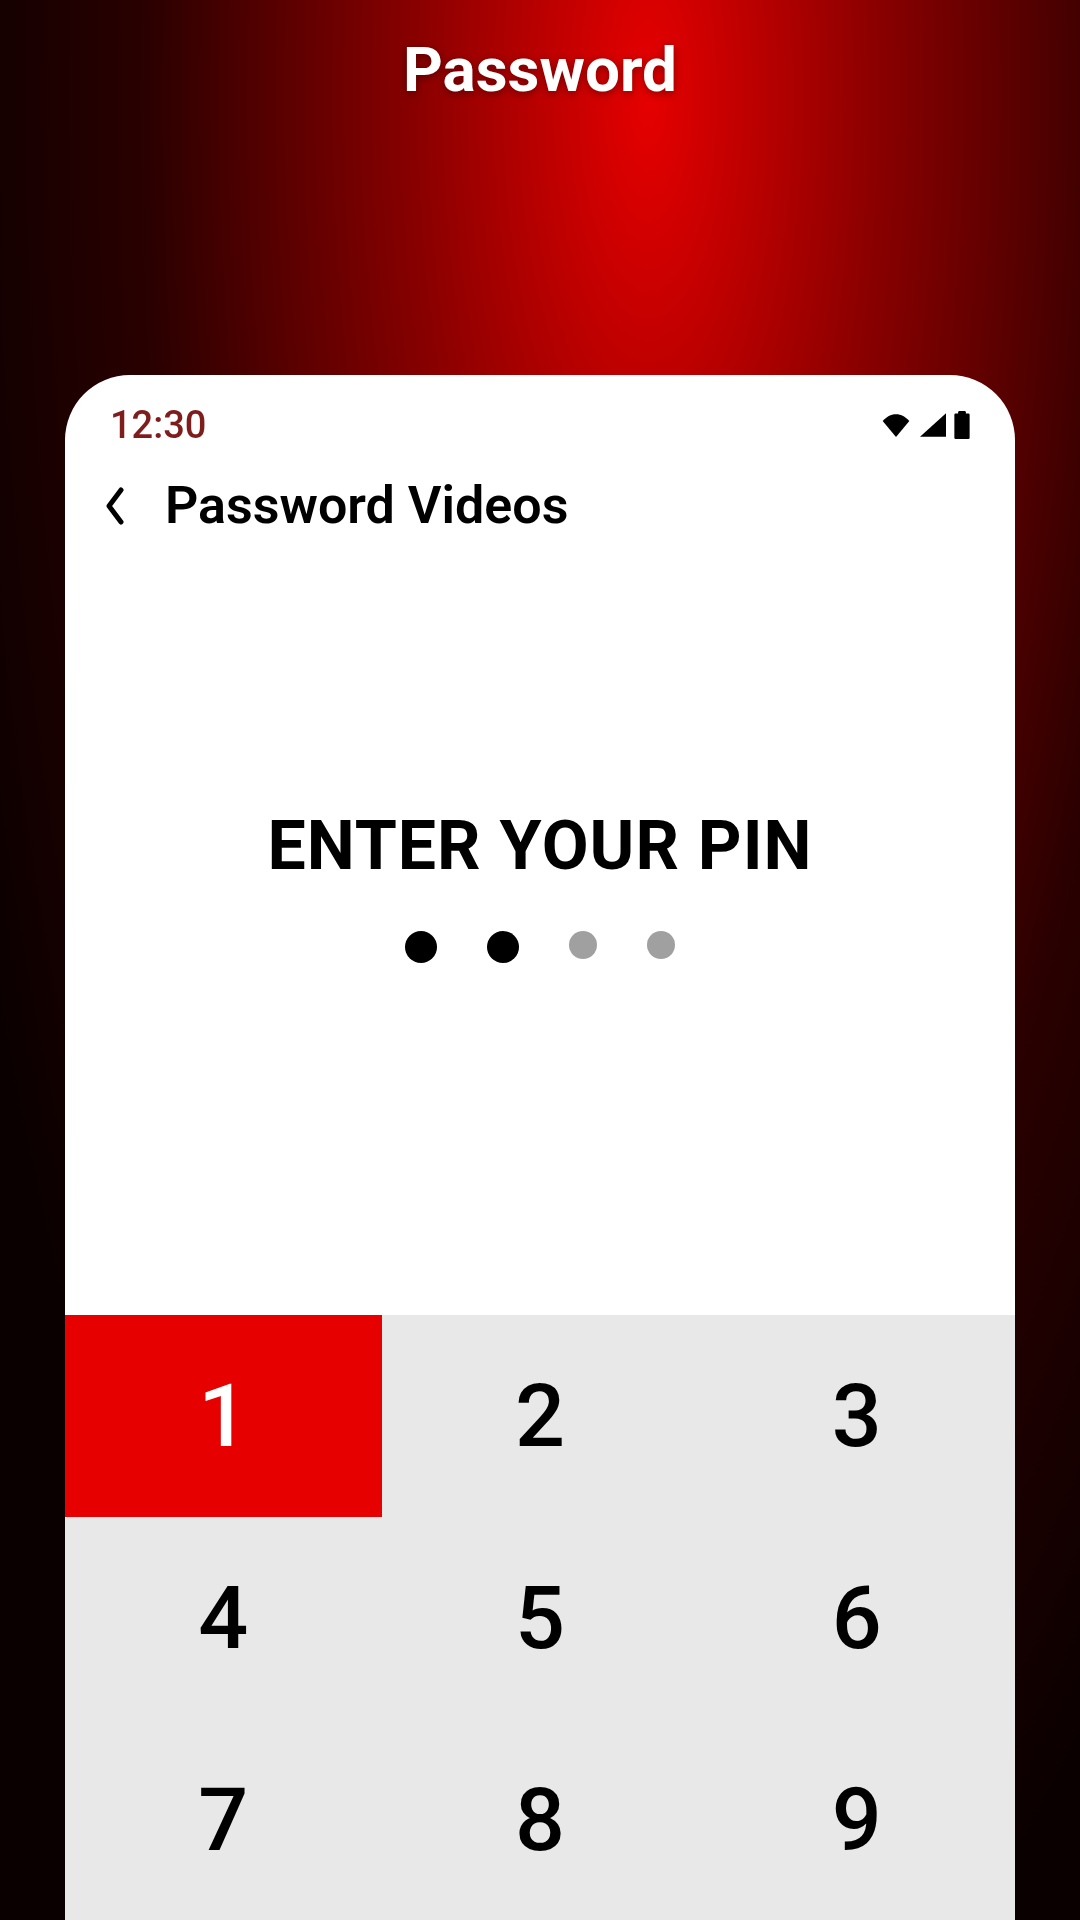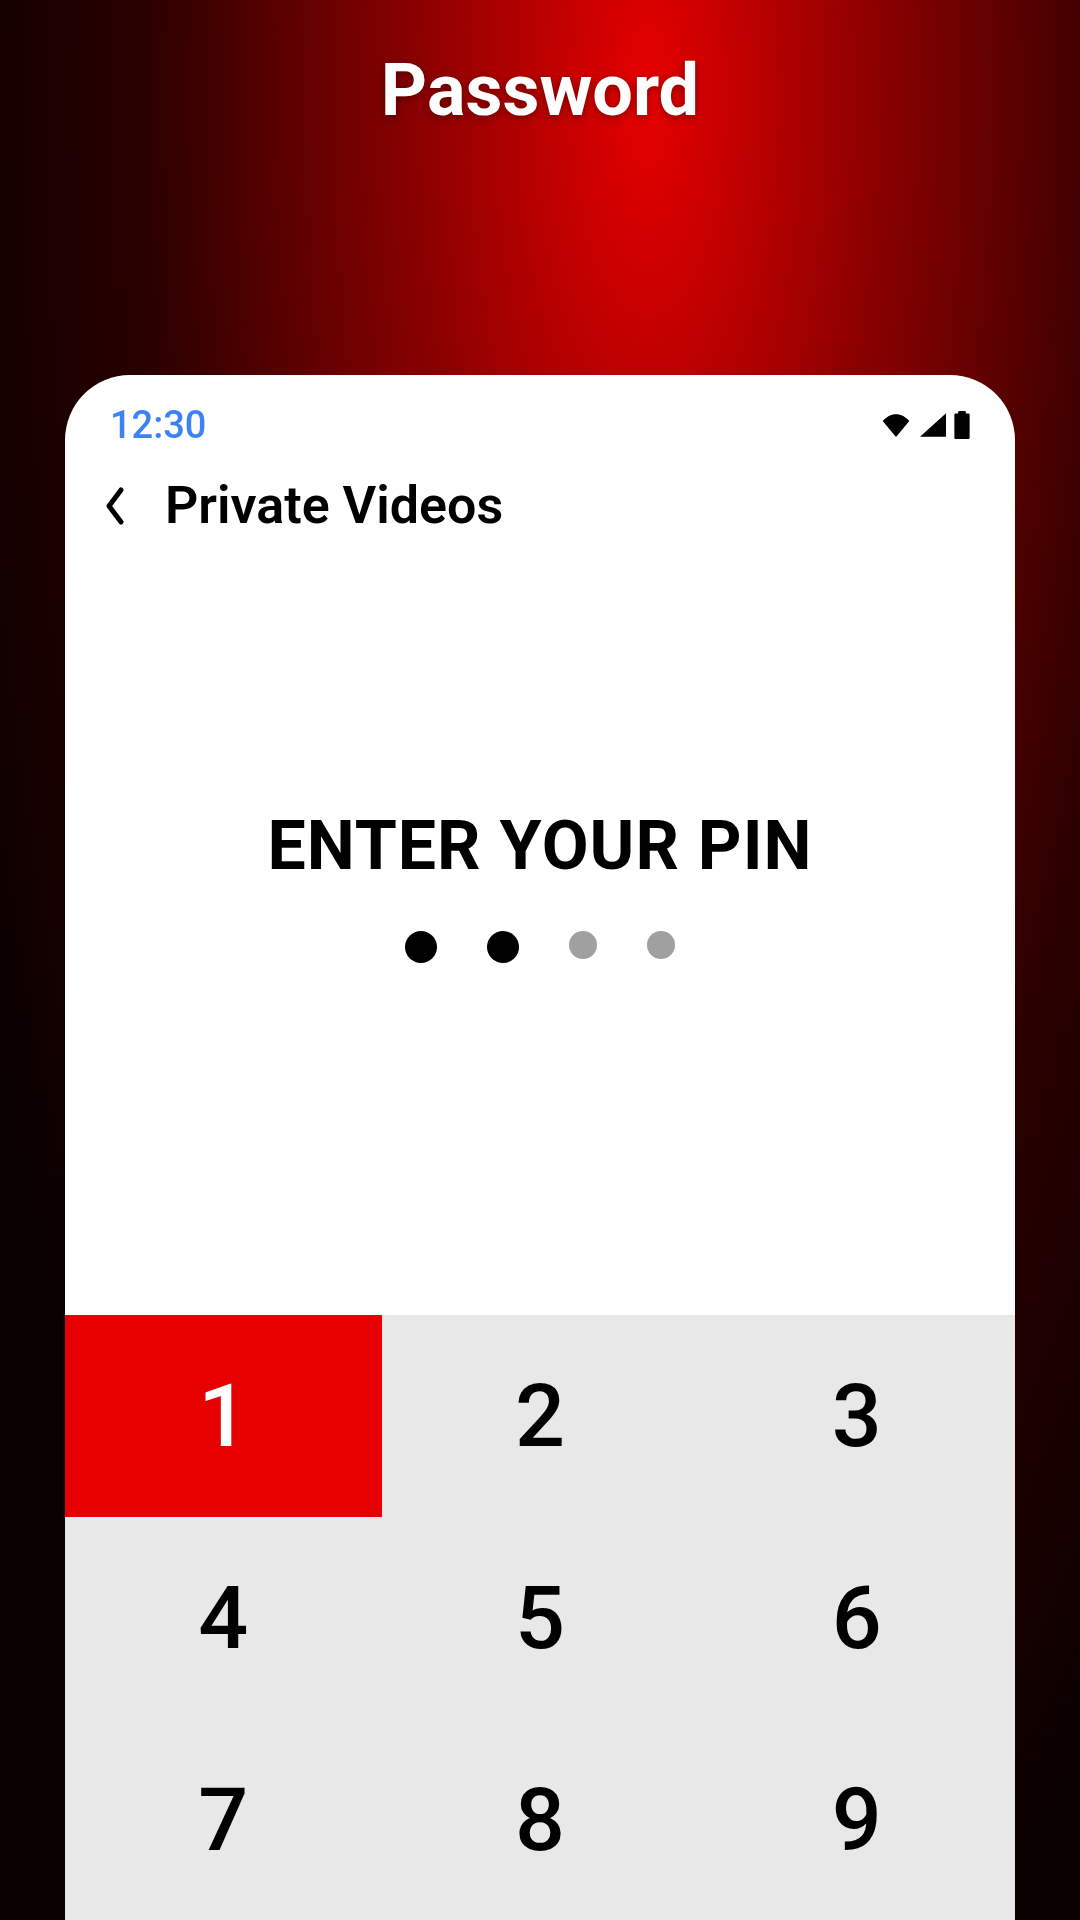--- a/index.html
+++ b/index.html
@@ -13,24 +13,24 @@
       height: 1920px;
       background: radial-gradient(ellipse at 60% 5%, #e60000 0%, #8b0000 25%, #2a0000 55%, #0a0000 80%);
       font-family: -apple-system, BlinkMacSystemFont, 'Segoe UI', Roboto, sans-serif;
       overflow: hidden;
       position: relative;
     }
     
     .hero-title {
       color: #ffffff;
       text-align: center;
-      font-size: 72px;
+      font-size: 62px;
       font-weight: 700;
       line-height: 1.25;
-      padding-top: 46px;
+      padding-top: 31px;
       text-shadow: 0 2px 8px rgba(0,0,0,0.4);
     }
     
     .phone-frame {
       position: absolute;
       top: 375px;
       left: 65px;
       right: 65px;
       bottom: 0;
       background: #ffffff;
@@ -44,21 +44,21 @@
       display: flex;
       justify-content: space-between;
       align-items: center;
       padding: 30px 45px 0 45px;
       height: 70px;
     }
     
     .status-time {
       font-size: 38px;
       font-weight: 500;
-      color: #3b82f6;
+      color: #7f1d1d;
     }
     
     .status-icons {
       display: flex;
       gap: 8px;
       align-items: center;
     }
     
     .wifi-icon, .signal-icon, .battery-icon {
       fill: #000000;
@@ -169,21 +169,21 @@
       </svg>
     </div>
   </div>
 
   <div class="app-header">
     <div class="back-button">
       <svg width="24" height="40" viewBox="0 0 24 40" fill="none" stroke="#000000" stroke-width="5" stroke-linecap="round" stroke-linejoin="round">
         <polyline points="18,4 6,20 18,36"></polyline>
       </svg>
     </div>
-    <div class="page-title">Private Videos</div>
+    <div class="page-title">Password Videos</div>
   </div>
 
   <div class="pin-section">
     <div class="pin-prompt">ENTER YOUR PIN</div>
     <div class="pin-dots">
       <div class="pin-dot filled"></div>
       <div class="pin-dot filled"></div>
       <div class="pin-dot"></div>
       <div class="pin-dot"></div>
     </div>

